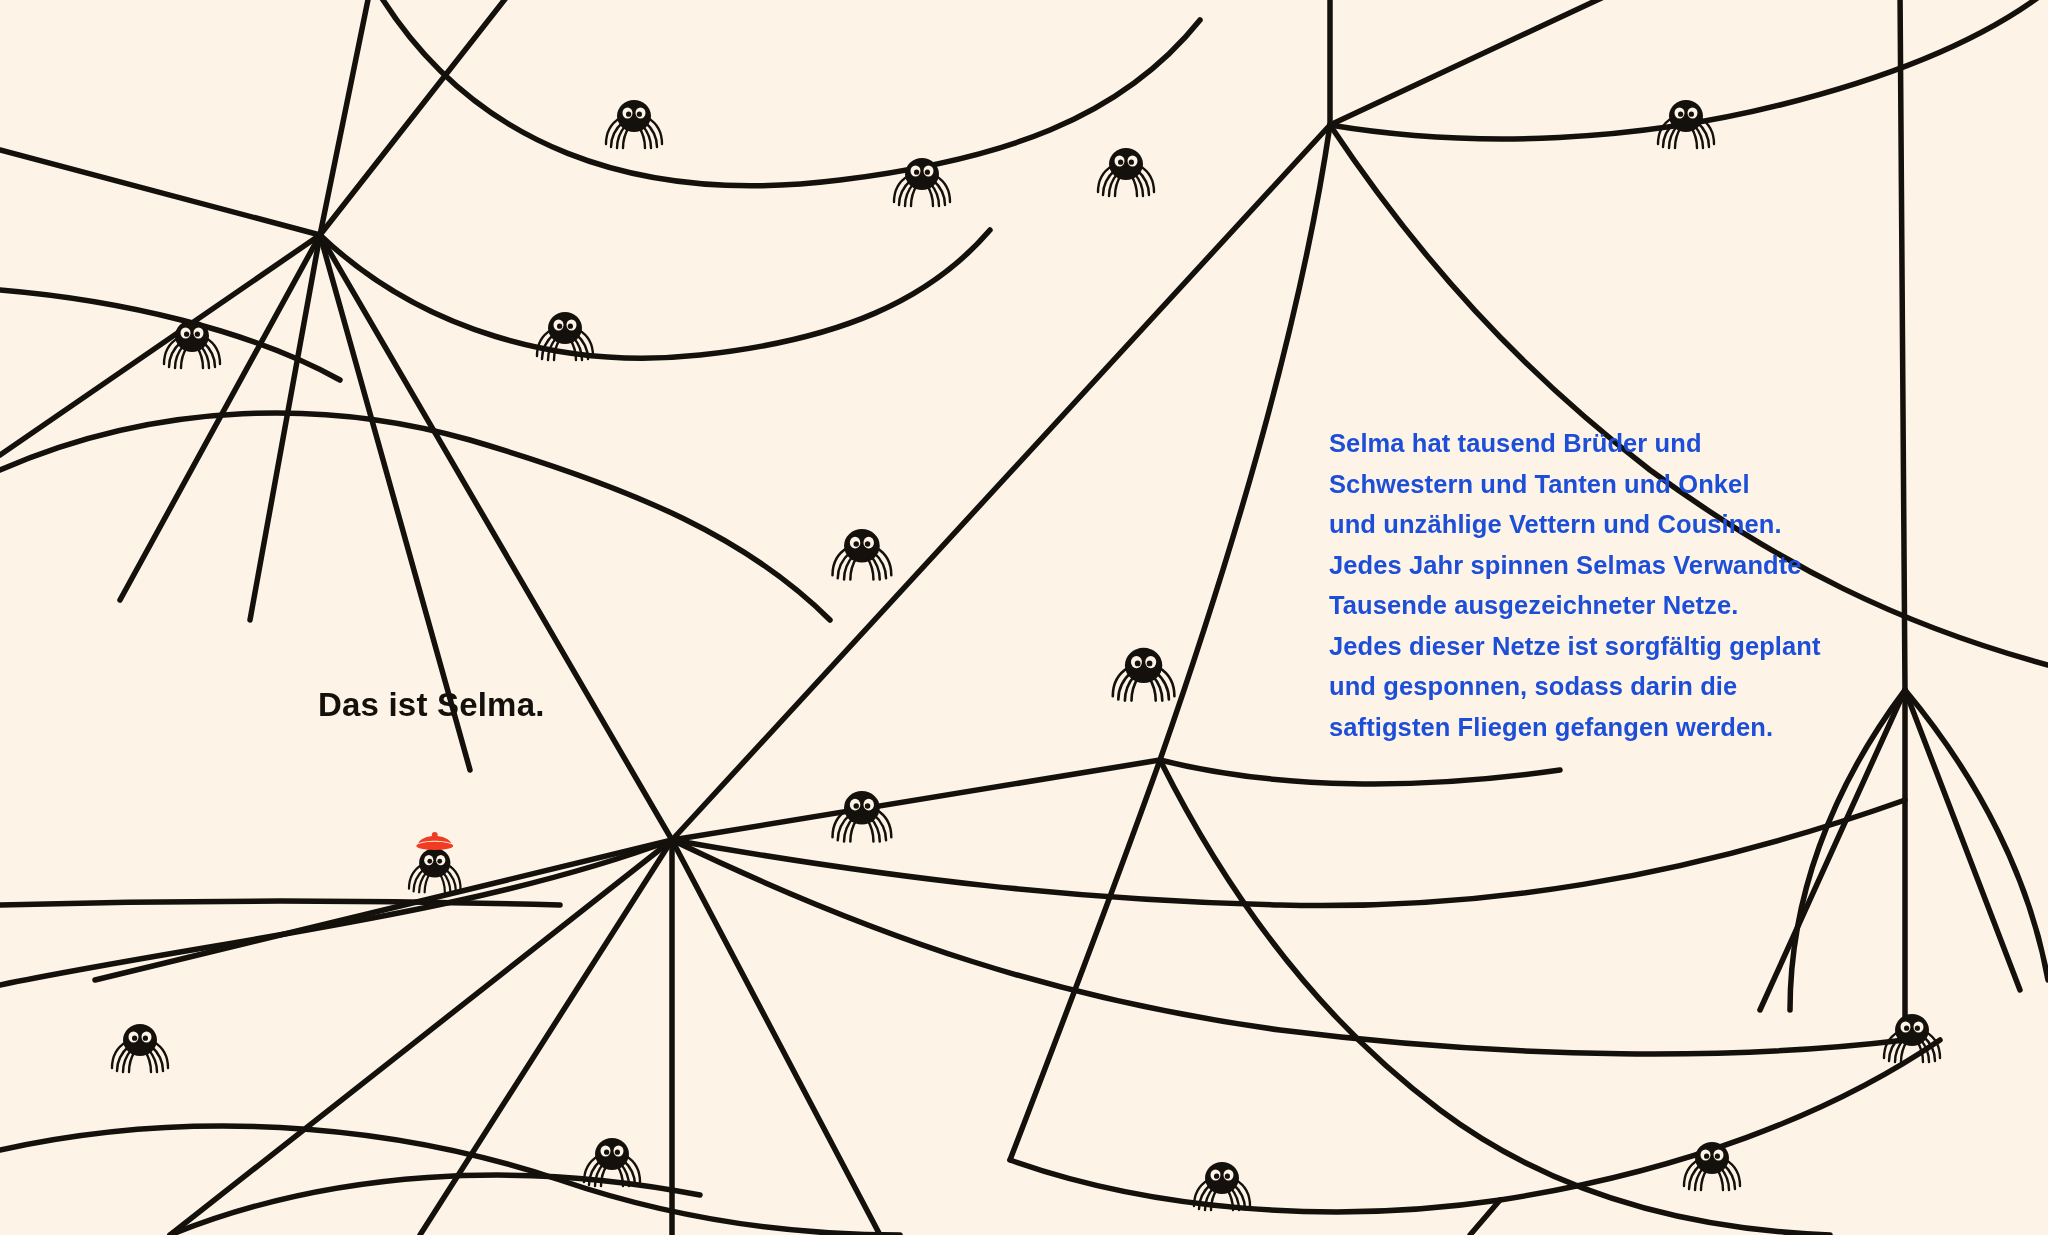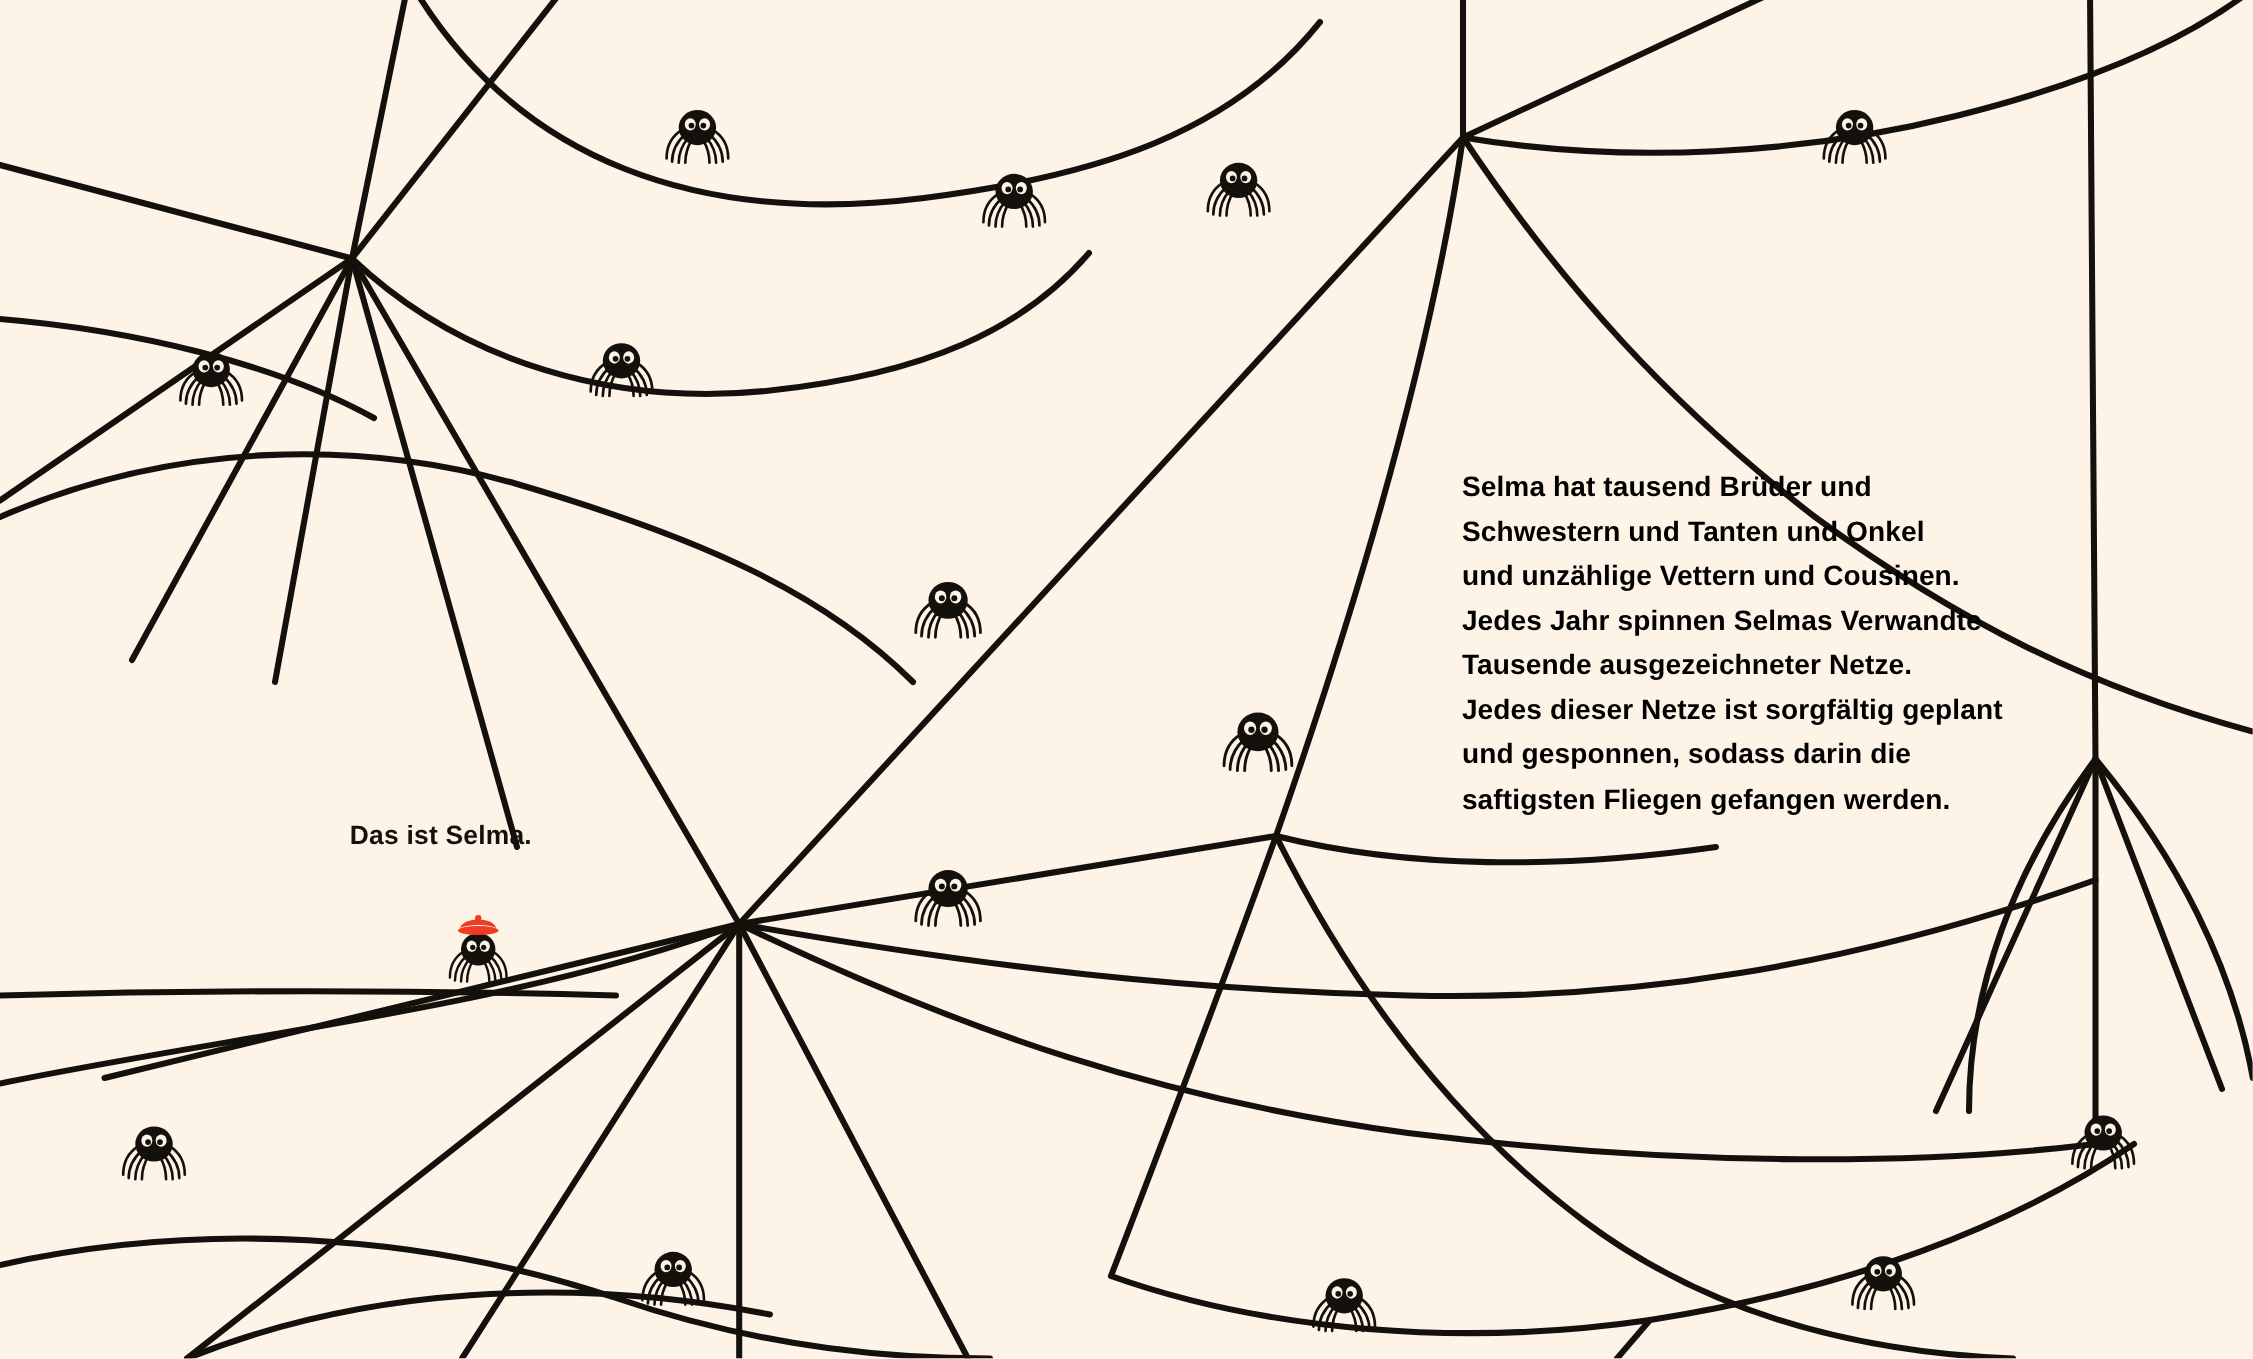--- a/index.html
+++ b/index.html
@@ -28,29 +28,29 @@
     transform-origin: center center;
   }
   .caption {
     position: absolute;
     color: #14100c;
     font-weight: bold;
     letter-spacing: 0.2px;
   }
   #caption-selma {
     left: 318px;
-    top: 746px;
-    font-size: 24px;
+    top: 686px;
+    font-size: 33px;
   }
   #paragraph {
     position: absolute;
     left: 1329px;
     top: 423px;
     width: 520px;
-    color: #000000;
+    color: #1d4ed8;
     font-size: 25.5px;
     font-weight: bold;
     line-height: 40.5px;
     letter-spacing: 0.1px;
     white-space: pre-line;
   }
 </style>
 </head>
 <body>
 

